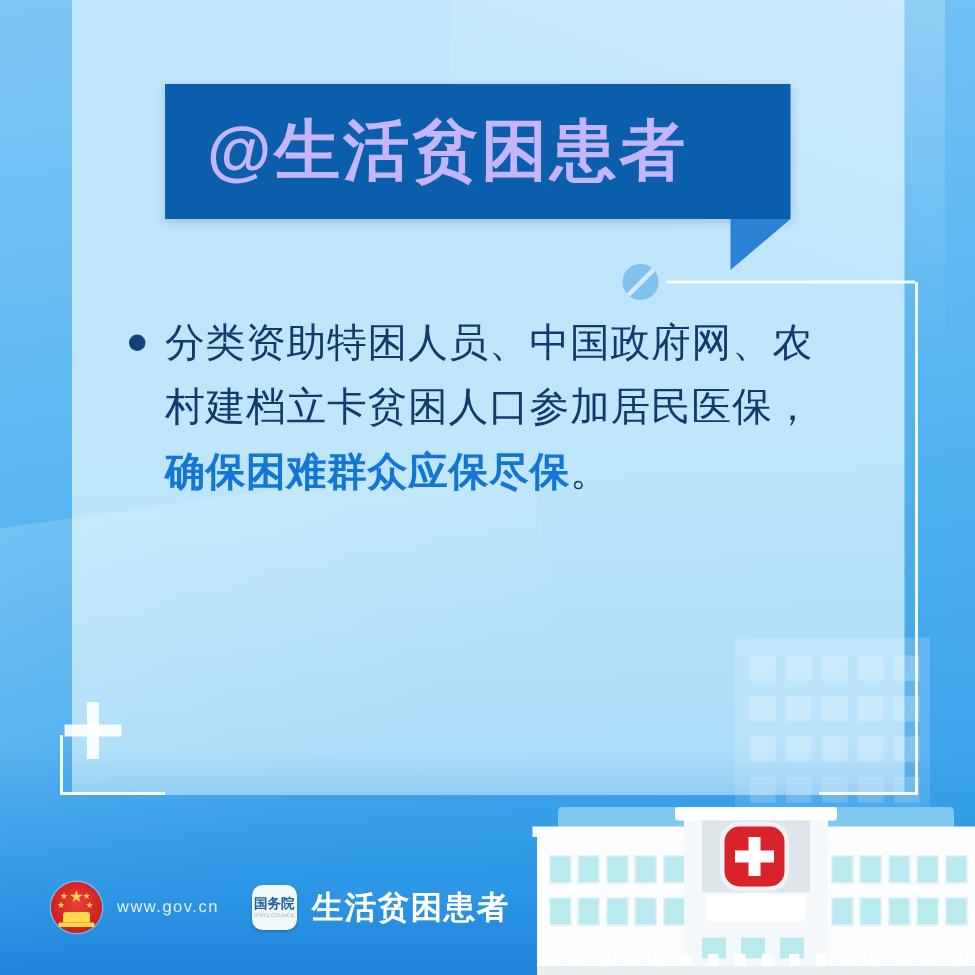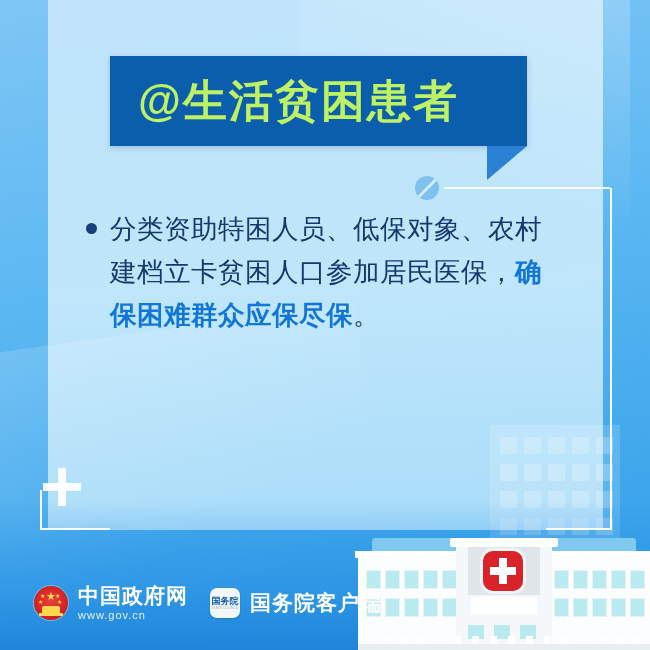--- a/index.html
+++ b/index.html
@@ -75,21 +75,21 @@
     left: 110px;
     top: 56px;
     width: 417px;
     height: 90px;
     background: #0b5eab;
     display: flex;
     align-items: center;
     box-shadow: 0 2px 6px rgba(0,40,90,0.18);
   }
   .ribbon-title {
-    color: #bef264;
+    color: #c4b5fd;
     font-size: 44px;
     font-weight: bold;
     letter-spacing: 2px;
     margin-left: 28px;
     white-space: nowrap;
     line-height: 1;
   }
   .ribbon-fold {
     position: absolute;
     left: 487px;
@@ -458,21 +458,21 @@
   </div>
 
   <div class="plus-deco">
     <i class="h"></i>
     <i class="v"></i>
   </div>
 
   <div class="content" id="content">
       <div class="bullet-row">
         <div class="bullet-dot"></div>
-        <div class="bullet-text"><span>分类资助特困人员、低保对象、农村建档立卡贫困人口参加居民医保，</span><span class="hl">确保困难群众应保尽保</span><span>。</span></div>
+        <div class="bullet-text"><span>分类资助特困人员、中国政府网、农村建档立卡贫困人口参加居民医保，</span><span class="hl">确保困难群众应保尽保</span><span>。</span></div>
       </div>
     </div>
 
   <div class="hospital">
     <div class="hosp-roofband"></div>
 
     <div class="hosp-wing left" id="wing-left">
       <div class="cap"></div>
     <div class="hosp-win" style="left: 8px; top: 14px;"></div>
         <div class="hosp-win" style="left: 27px; top: 14px;"></div>
@@ -541,30 +541,29 @@
       <div class="emblem">
         <span class="star s-main">★</span>
         <span class="star s-a">★</span>
         <span class="star s-b">★</span>
         <span class="star s-c">★</span>
         <span class="star s-d">★</span>
         <span class="gate"></span>
         <span class="base"></span>
       </div>
       <div class="logo-text">
-        <div class="cn">中国政府网</div>
         <div class="en">www.gov.cn</div>
       </div>
     </div>
 
     <div class="logo-group">
       <div class="app-icon">
         <span class="ai-cn">国务院</span>
         <span class="ai-en">STATE COUNCIL</span>
       </div>
       <div class="logo-text">
-        <div class="cn">国务院客户端</div>
+        <div class="cn">生活贫困患者</div>
       </div>
     </div>
 
   </div>
 
 </div>
 
 </body></html>

